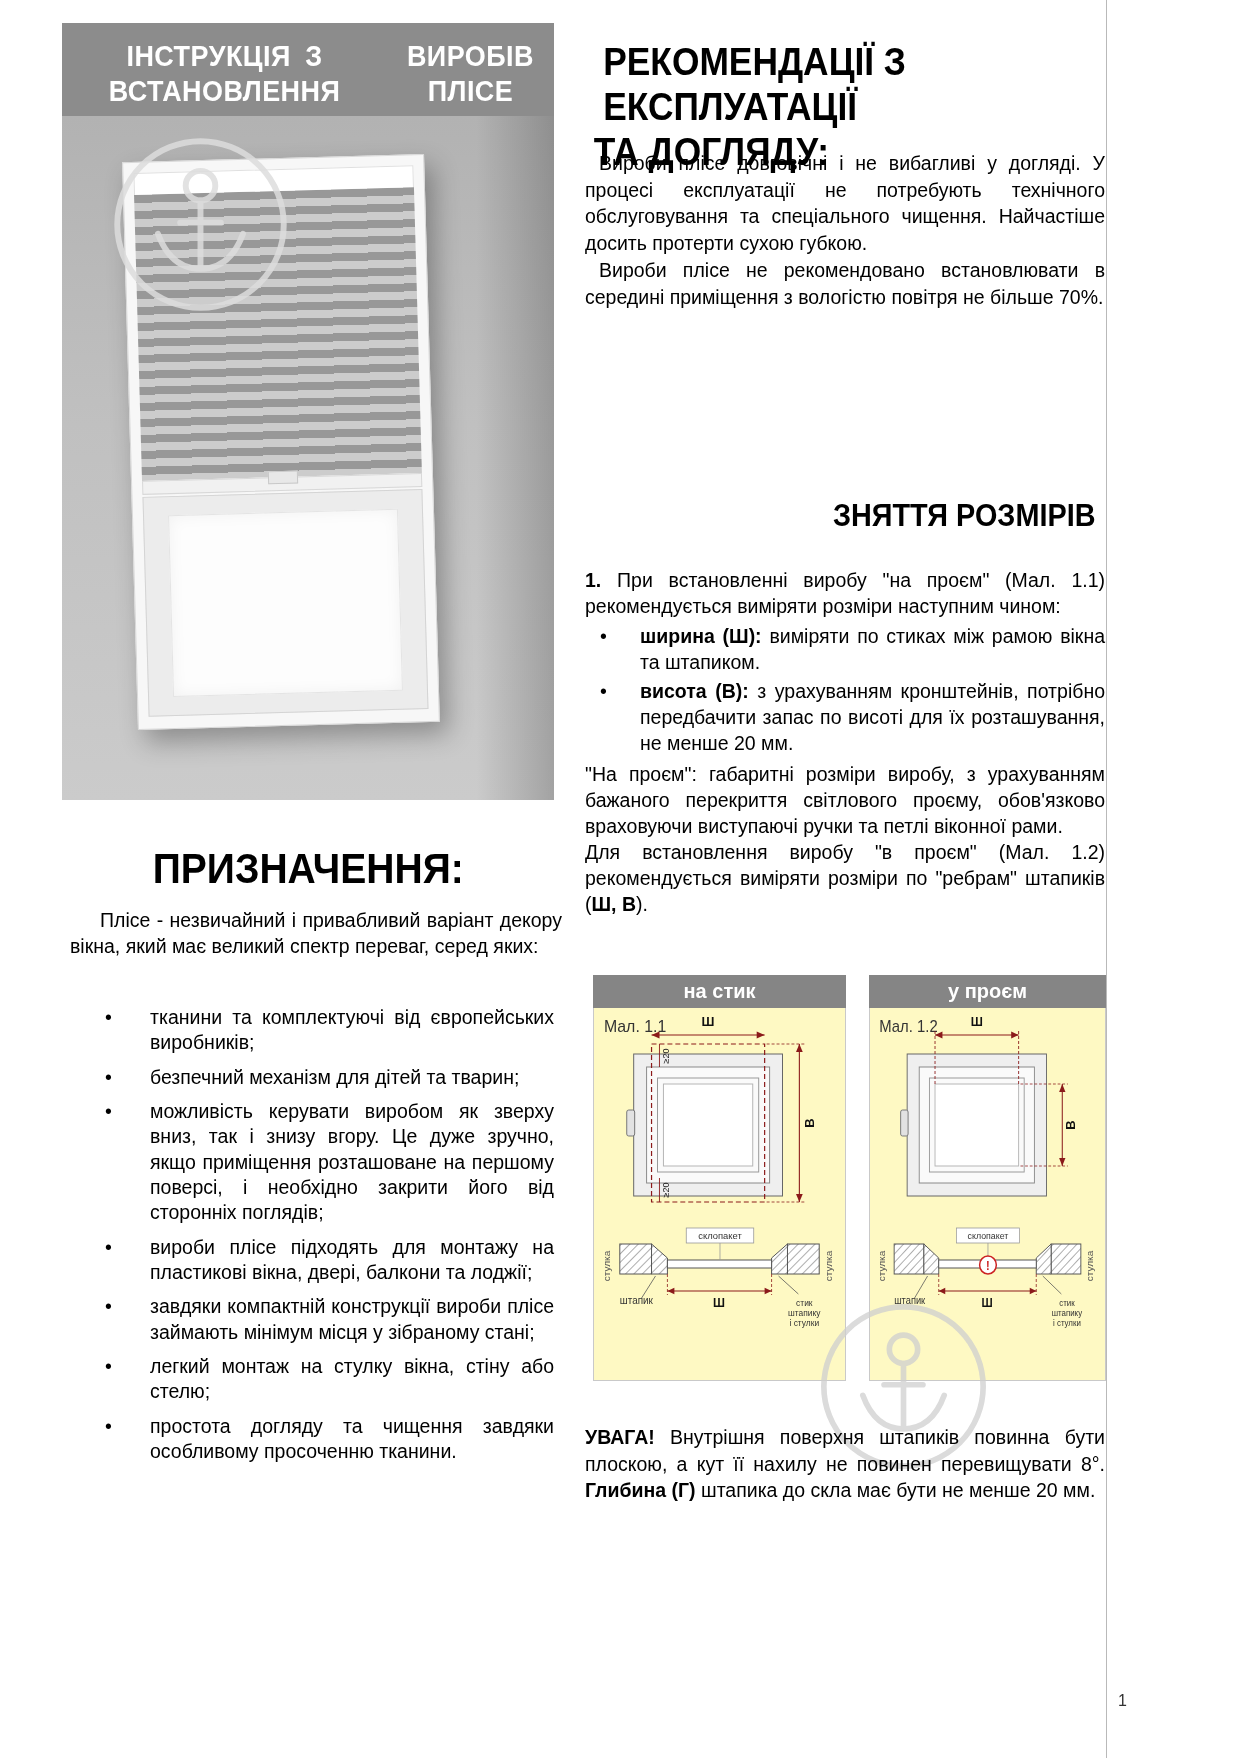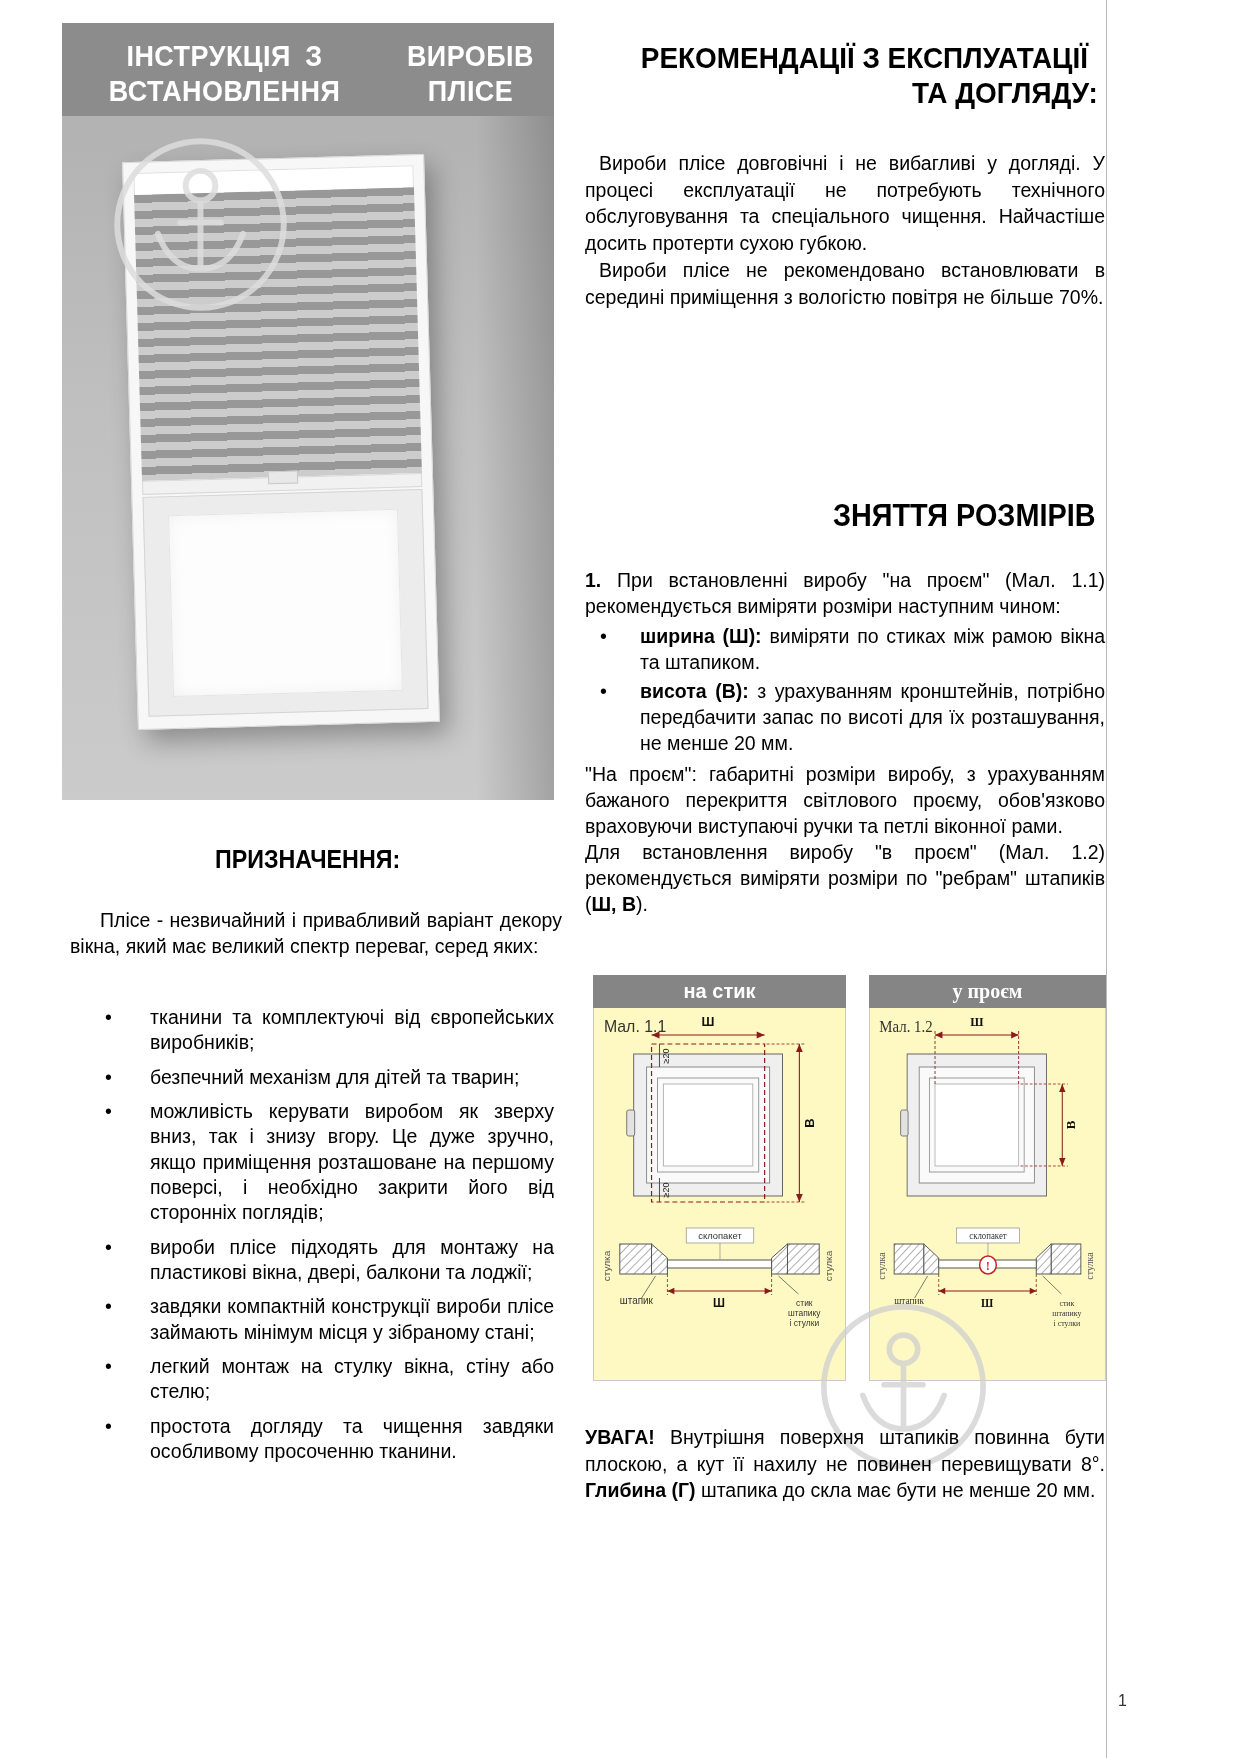--- a/index.html
+++ b/index.html
@@ -24,45 +24,45 @@
   .win-cassette{position:absolute;left:10px;right:10px;top:10px;height:22px;background:#ffffff;border:1px solid #e0e0e0;}
   .blind{position:absolute;left:10px;right:10px;top:32px;height:286px;
          background:repeating-linear-gradient(180deg,#989898 0px,#989898 8px,#cccccc 8px,#cccccc 16px);}
   .blind-rail{position:absolute;left:10px;right:10px;top:318px;height:12px;background:#f1f1f1;border:1px solid #d8d8d8;}
   .blind-tab{position:absolute;left:50%;top:312px;width:28px;height:11px;margin-left:-14px;background:#e8e8e8;border:1px solid #c8c8c8;z-index:1;}
   .win-lower{position:absolute;left:10px;right:10px;top:334px;bottom:12px;background:#ececec;border:1px solid #d4d4d4;}
   .win-glass{position:absolute;left:24px;right:24px;top:18px;bottom:18px;background:#fdfdfd;border:1px solid #e4e4e4;
              box-shadow:inset 0 0 16px rgba(0,0,0,.05);}
 
   .purpose-title{position:absolute;left:62px;top:845px;width:492px;text-align:center;
-                 font-weight:bold;font-size:25px;}
+                 font-weight:bold;font-size:42px;}
   .purpose-intro{position:absolute;left:70px;top:908px;width:492px;margin:0;font-size:19.5px;
                  line-height:1.33;text-align:justify;text-indent:30px;}
   .purpose-list{position:absolute;left:62px;top:1005px;width:492px;font-size:19.5px;line-height:1.3;}
   .purpose-list .item{position:relative;padding-left:88px;margin-bottom:9px;text-align:justify;}
   .purpose-list .marker{position:absolute;left:43px;top:0;}
 
   
-  .rc-title{position:absolute;left:585px;top:40px;width:520px;text-align:right;
-            font-weight:bold;font-size:30px;line-height:1.18;}
+  .rc-title{position:absolute;left:585px;top:40px;width:520px;text-align:left;
+            font-weight:bold;font-size:38px;line-height:1.18;}
   .rc-paras{position:absolute;left:585px;top:150px;width:520px;font-size:19.5px;line-height:1.37;text-align:justify;}
   .rc-paras p{margin:0;text-indent:14px;}
   .rc-paras p.gap{margin-top:27px;}
 
   .meas-title{position:absolute;left:585px;top:498px;width:520px;text-align:right;
               font-weight:bold;font-size:31px;}
   .meas-body{position:absolute;left:585px;top:568px;width:520px;font-size:19.5px;line-height:1.33;text-align:justify;}
   .meas-body p{margin:0;}
   .mlist{margin:4px 0 6px 0;}
   .mlist .item{position:relative;padding-left:55px;margin:3px 0;text-align:justify;}
   .mlist .marker{position:absolute;left:15px;top:0;}
 
   .panel{position:absolute;top:975px;z-index:1;}
   .p1{left:593px;width:253px;}
-  .p2{left:869px;width:237px;font-family:Liberation Serif, serif;}
+  .p2{left:869px;width:237px;}
   .panel-header{height:33px;background:#858585;color:#fff;font-weight:bold;font-size:20px;
                 display:flex;align-items:center;justify-content:center;}
   .panel-body{border:1px solid #c9c9c9;border-top:none;background:#fef9c3;}
   .figsvg{display:block;width:100%;height:372px;}
 
   .attention{position:absolute;left:585px;top:1424px;width:520px;margin:0;font-size:19.5px;
              line-height:1.37;text-align:justify;z-index:3;}
 
   
   .wm{position:absolute;pointer-events:none;z-index:2;}

